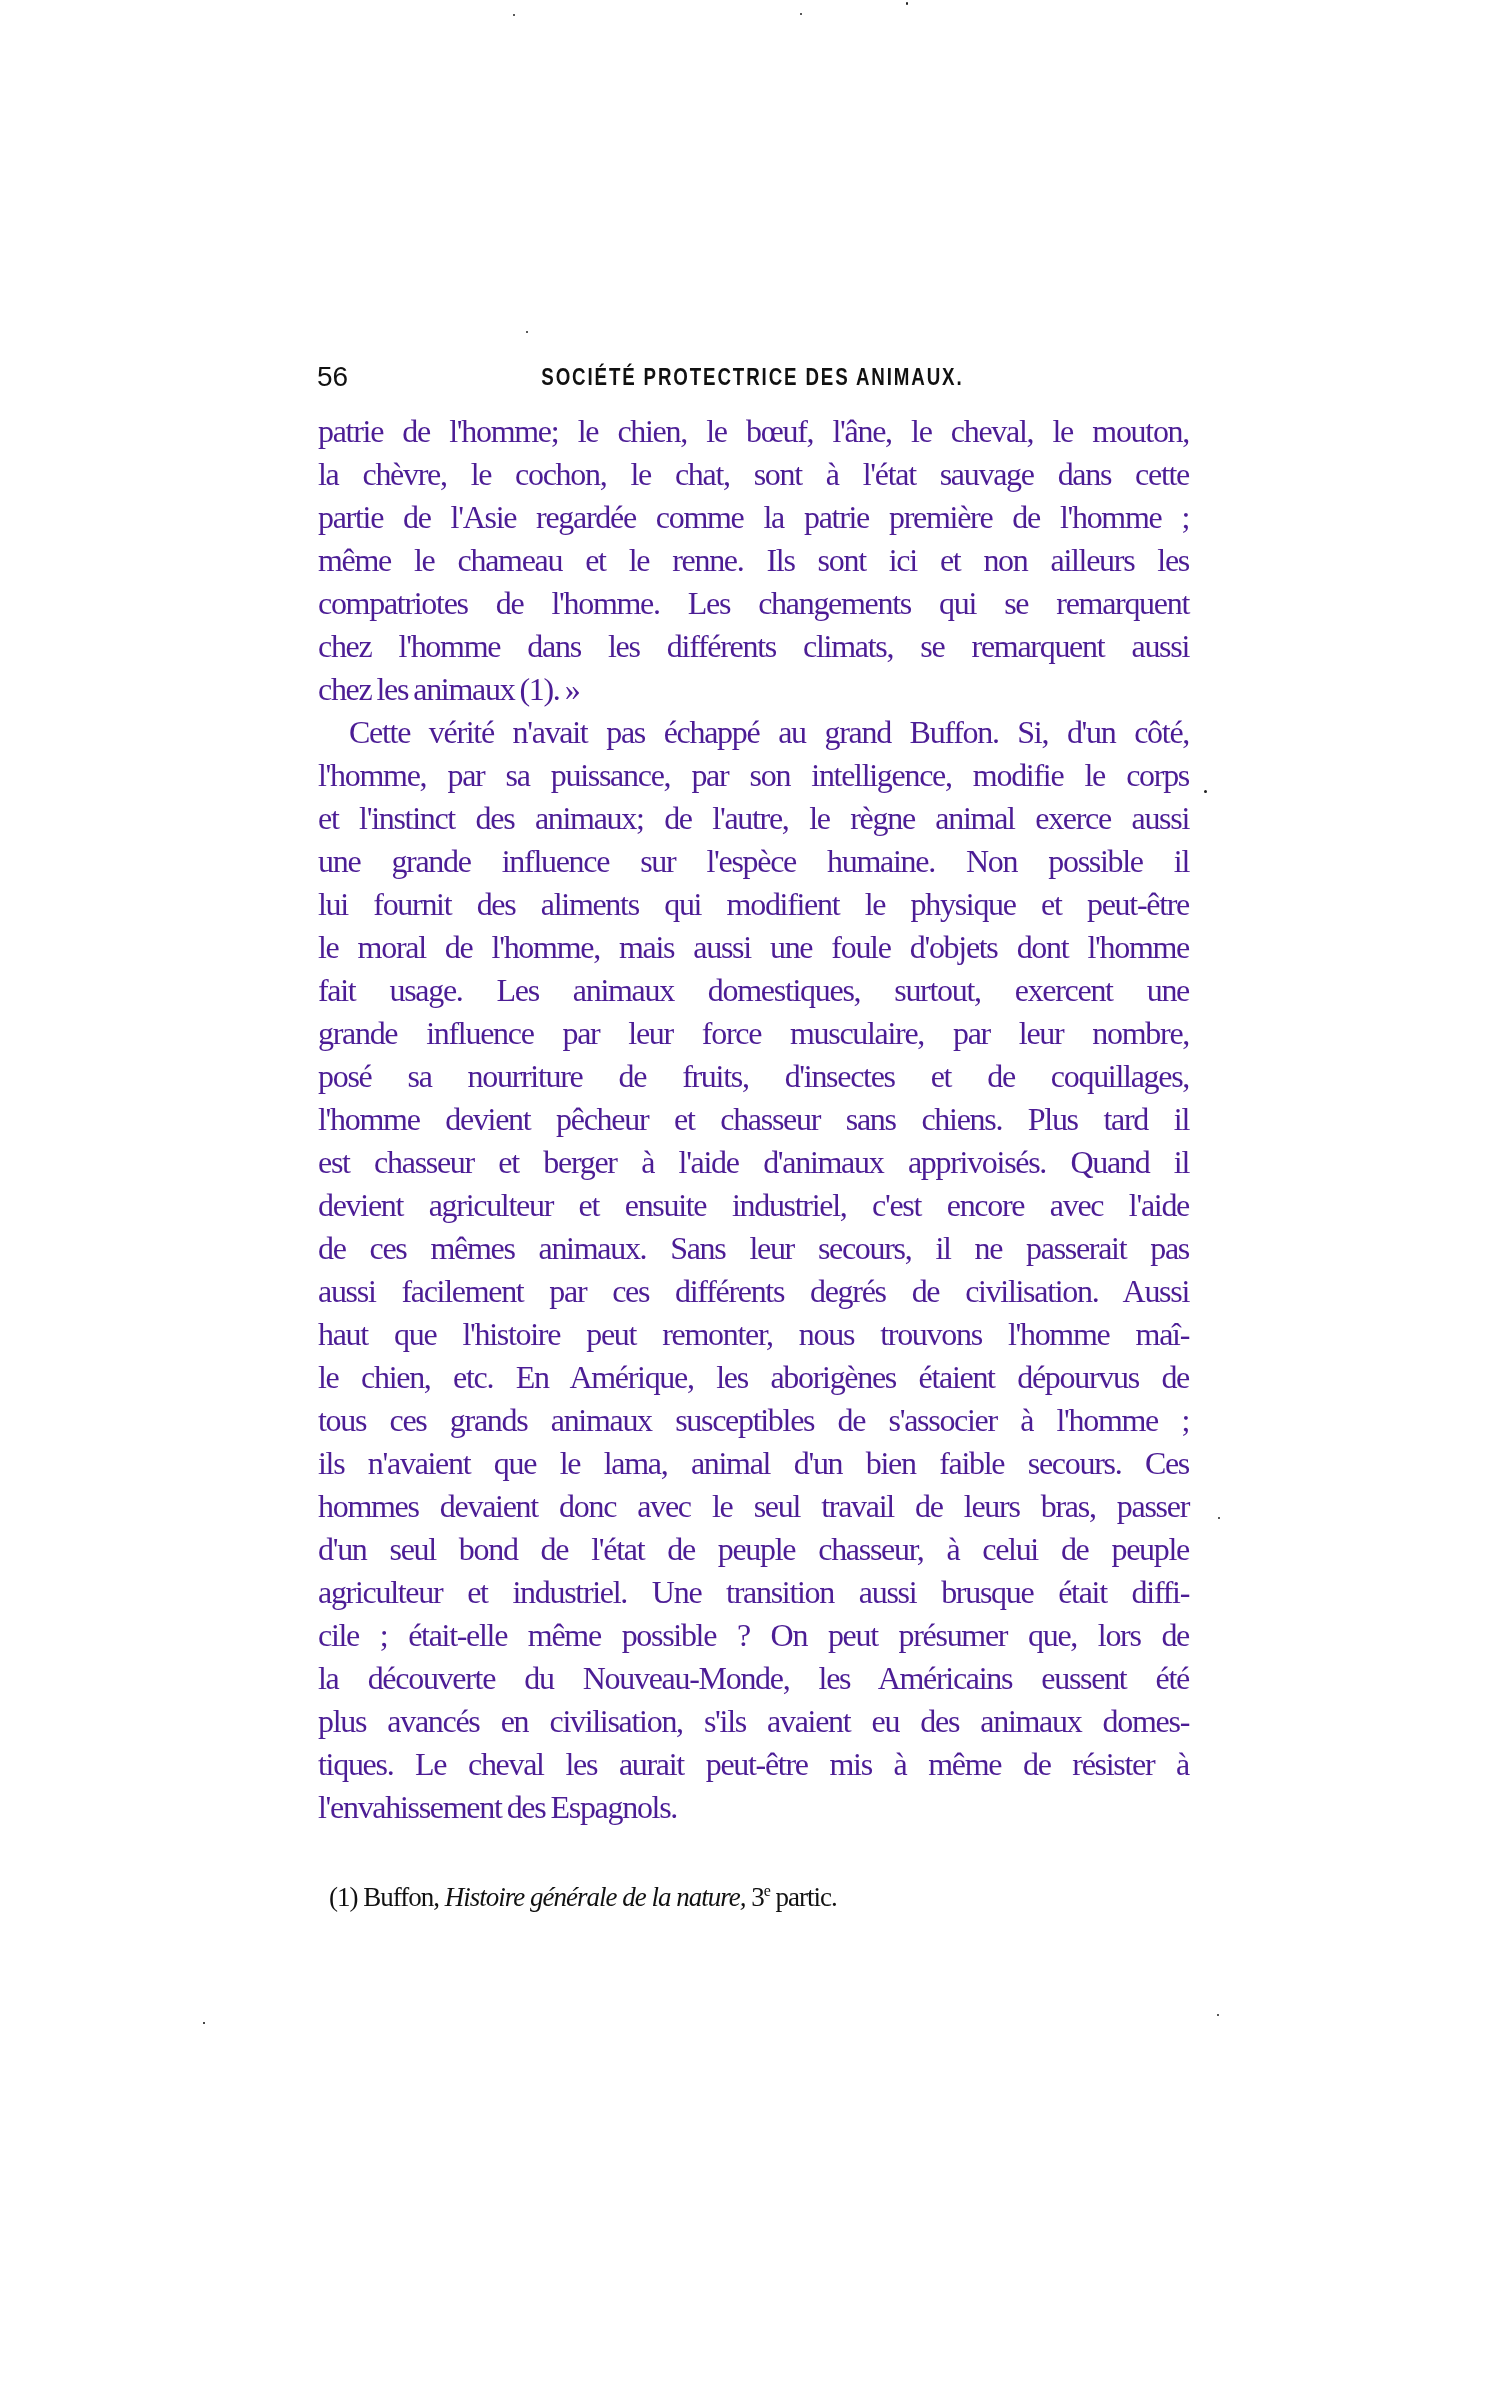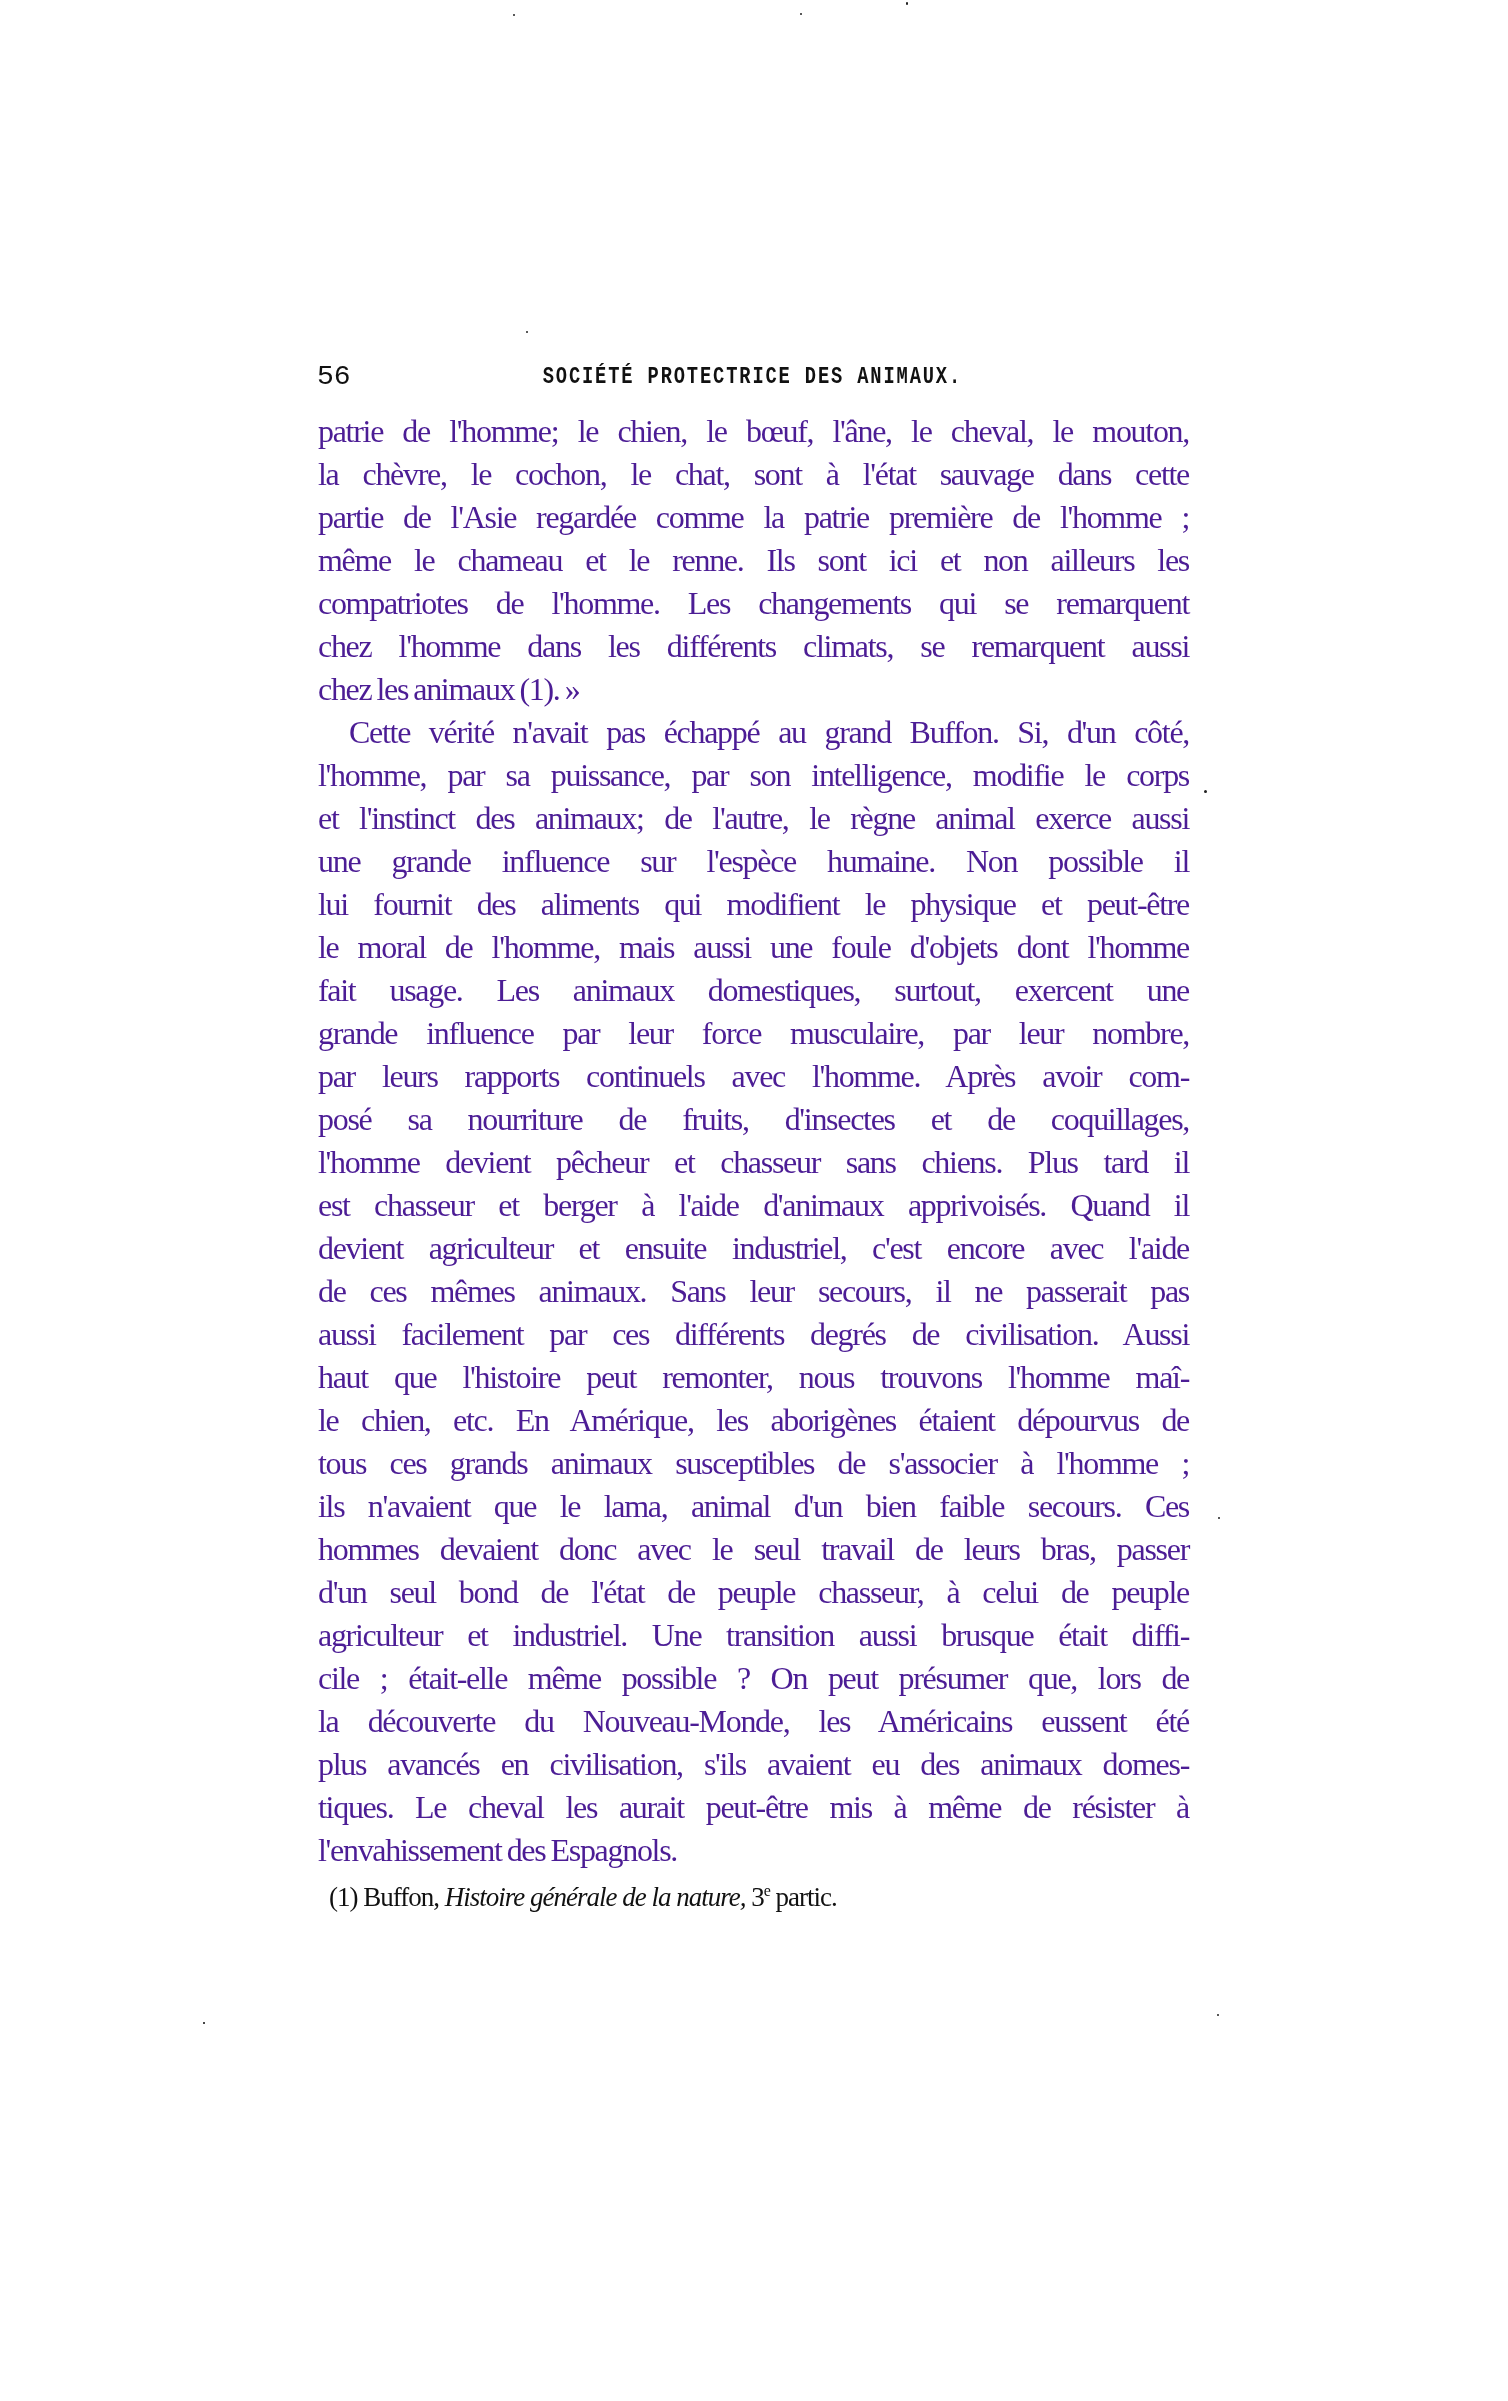--- a/index.html
+++ b/index.html
@@ -1,19 +1,19 @@
 <!DOCTYPE html>
 <html style="font-size:13px"><head>
 <meta charset="utf-8">
 <style>
   html, body { margin: 0; padding: 0; background: #ffffff; }
   body { width: 1508px; height: 2401px; position: relative; overflow: hidden; }
   .page { position: absolute; left: 0; top: 0; width: 1508px; height: 2401px; background: #ffffff; }
   .running-head { position: absolute; left: 317px; top: 362px; width: 871px; height: 29px;
-    font-family: Liberation Mono, monospace; color: #111; }
+    font-family: Liberation Sans, sans-serif; color: #111; }
   .page-number { position: absolute; left: 0; top: 0; font-size: 28px; line-height: 29px; }
   .header-title { position: absolute; left: 185px; top: 1.6px; width: 500px; font-size: 24px; line-height: 26px;
     letter-spacing: 2.4px; text-align: center; white-space: nowrap; font-weight: bold;
     transform: scaleX(0.78); transform-origin: left top; width: 642px; }
   .body-text { position: absolute; left: 318px; top: 410px; width: 871px;
     font-family: "Liberation Serif", serif; color: #4c1d95; }
   .line { display: block; height: 43px; line-height: 43px; font-size: 32px; white-space: nowrap;
     text-align: justify; text-align-last: justify; overflow: visible; }
   .line .inner { display: inline-block; width: 871px; text-align: justify; text-align-last: justify;
     letter-spacing: -1.3px; word-spacing: -1.6px; }
@@ -44,21 +44,20 @@
     <span class="line"><span class="inner">chez l'homme dans les différents climats, se remarquent aussi</span></span>
     <span class="line last"><span class="inner">chez les animaux (1). »</span></span>
     <span class="line indent"><span class="inner">Cette vérité n'avait pas échappé au grand Buffon. Si, d'un côté,</span></span>
     <span class="line"><span class="inner">l'homme, par sa puissance, par son intelligence, modifie le corps</span></span>
     <span class="line"><span class="inner">et l'instinct des animaux; de l'autre, le règne animal exerce aussi</span></span>
     <span class="line"><span class="inner">une grande influence sur l'espèce humaine. Non possible il</span></span>
     <span class="line"><span class="inner">lui fournit des aliments qui modifient le physique et peut-être</span></span>
     <span class="line"><span class="inner">le moral de l'homme, mais aussi une foule d'objets dont l'homme</span></span>
     <span class="line"><span class="inner">fait usage. Les animaux domestiques, surtout, exercent une</span></span>
     <span class="line"><span class="inner">grande influence par leur force musculaire, par leur nombre,</span></span>
-    <span class="line"><span class="inner">par leurs rapports continuels avec l'homme. Après avoir com-</span></span>
     <span class="line"><span class="inner">posé sa nourriture de fruits, d'insectes et de coquillages,</span></span>
     <span class="line"><span class="inner">l'homme devient pêcheur et chasseur sans chiens. Plus tard il</span></span>
     <span class="line"><span class="inner">est chasseur et berger à l'aide d'animaux apprivoisés. Quand il</span></span>
     <span class="line"><span class="inner">devient agriculteur et ensuite industriel, c'est encore avec l'aide</span></span>
     <span class="line"><span class="inner">de ces mêmes animaux. Sans leur secours, il ne passerait pas</span></span>
     <span class="line"><span class="inner">aussi facilement par ces différents degrés de civilisation. Aussi</span></span>
     <span class="line"><span class="inner">haut que l'histoire peut remonter, nous trouvons l'homme maî-</span></span>
     <span class="line"><span class="inner">le chien, etc. En Amérique, les aborigènes étaient dépourvus de</span></span>
     <span class="line"><span class="inner">tous ces grands animaux susceptibles de s'associer à l'homme ;</span></span>
     <span class="line"><span class="inner">ils n'avaient que le lama, animal d'un bien faible secours. Ces</span></span>

